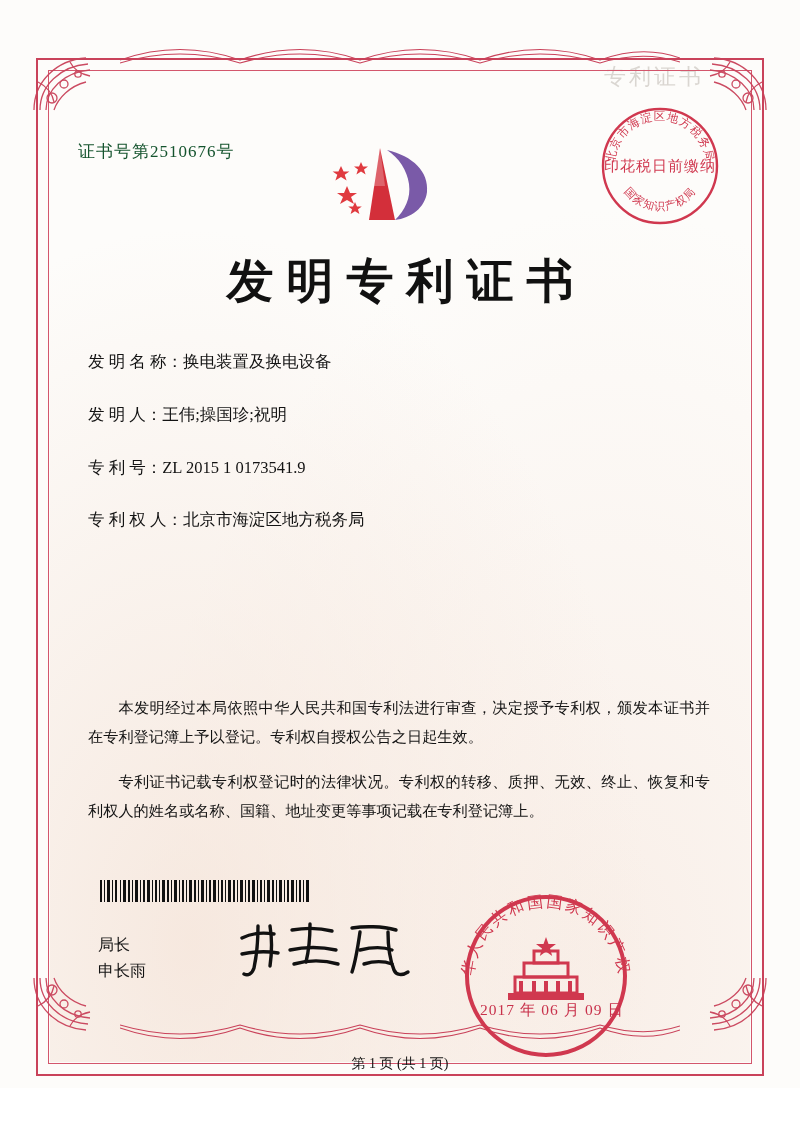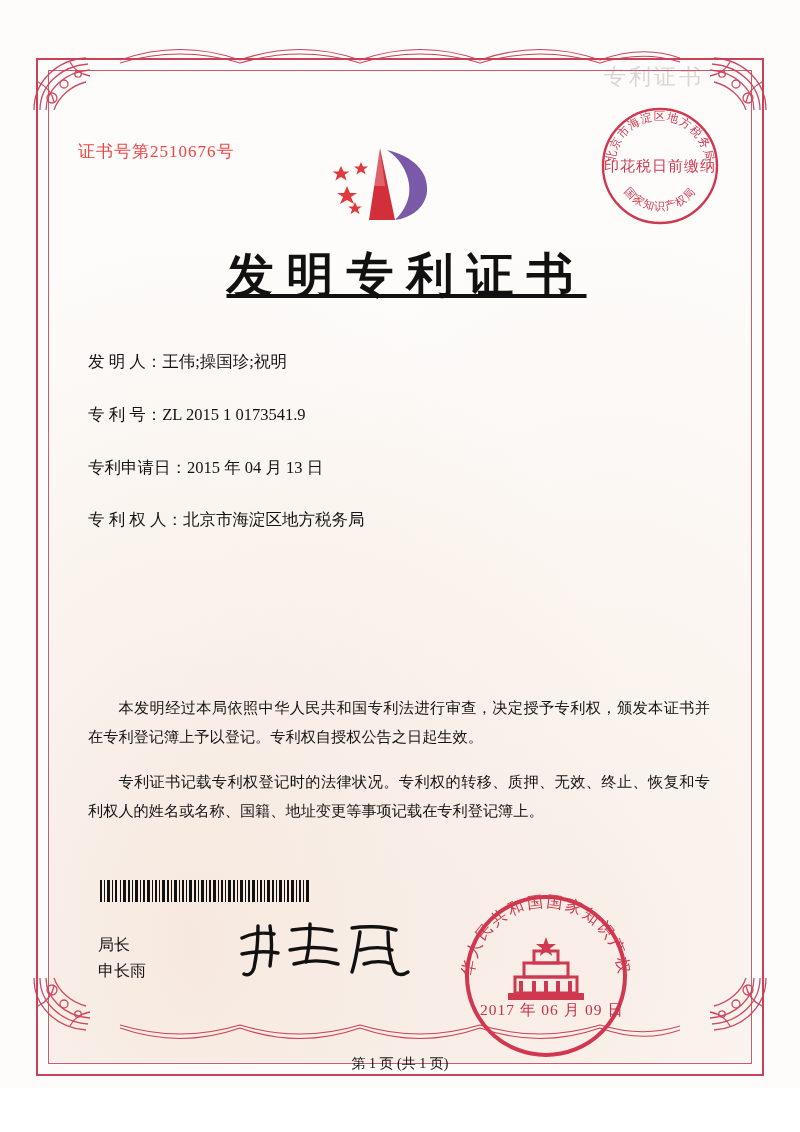--- a/index.html
+++ b/index.html
@@ -71,44 +71,43 @@
     pointer-events: none;
   }
 
   
   .cert-no {
     position: absolute;
     left: 78px;
     top: 140px;
     font-size: 17px;
     letter-spacing: 1px;
-    color: #ef4444;
+    color: #14532d;
     white-space: nowrap;
   }
 
   .emblem {
     position: absolute;
     left: 325px;
     top: 142px;
     width: 120px;
     height: 88px;
   }
 
   .title {
     position: absolute;
     left: 0; right: 0;
-    top: 244px;
+    top: 250px;
     text-align: center;
     font-family: "Liberation Serif", serif;
     font-size: 47px;
     font-weight: bold;
     letter-spacing: 13px;
     text-indent: 13px;
     color: #111;
-    text-decoration: underline;
   }
 
   
   .seal-tr {
     position: absolute;
     right: 78px;
     top: 104px;
     width: 124px;
     height: 124px;
   }
@@ -356,27 +355,27 @@
     <div class="seal-tr-text">
       <div>印花税</div>
       <div>日前缴纳</div>
     </div>
   </div>
 
   <div class="title">发明专利证书</div>
 
   <div class="fields">
     <div class="field-row">
+      <span class="field-label">发 明 名 称</span><span>：</span><span class="field-value">换电装置及换电设备</span>
+    </div>
+    <div class="field-row">
       <span class="field-label">发  明  人</span><span>：</span><span class="field-value">王伟;操国珍;祝明</span>
     </div>
     <div class="field-row">
       <span class="field-label">专  利  号</span><span>：</span><span class="field-value">ZL 2015 1 0173541.9</span>
-    </div>
-    <div class="field-row">
-      <span class="field-label">专利申请日</span><span>：</span><span class="field-value">2015 年 04 月 13 日</span>
     </div>
     <div class="field-row">
       <span class="field-label">专 利 权 人</span><span>：</span><span class="field-value">北京市海淀区地方税务局</span>
     </div>
   </div>
 
   <div class="body-text">
     <p>本发明经过本局依照中华人民共和国专利法进行审查，决定授予专利权，颁发本证书并在专利登记簿上予以登记。专利权自授权公告之日起生效。</p>
     <p>专利证书记载专利权登记时的法律状况。专利权的转移、质押、无效、终止、恢复和专利权人的姓名或名称、国籍、地址变更等事项记载在专利登记簿上。</p>
   </div>

